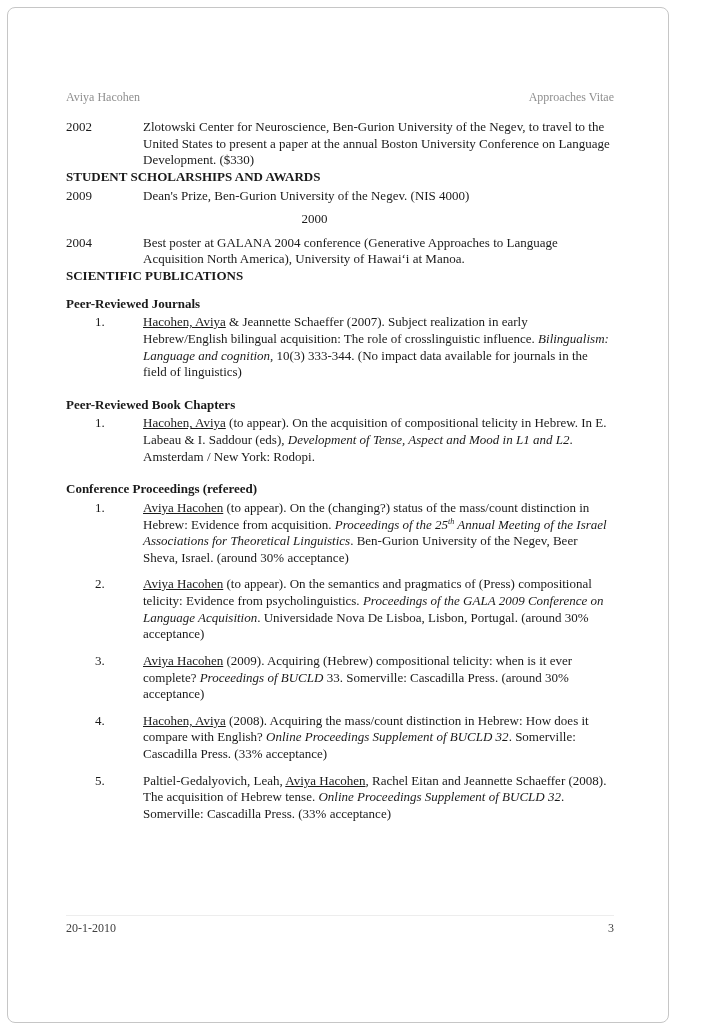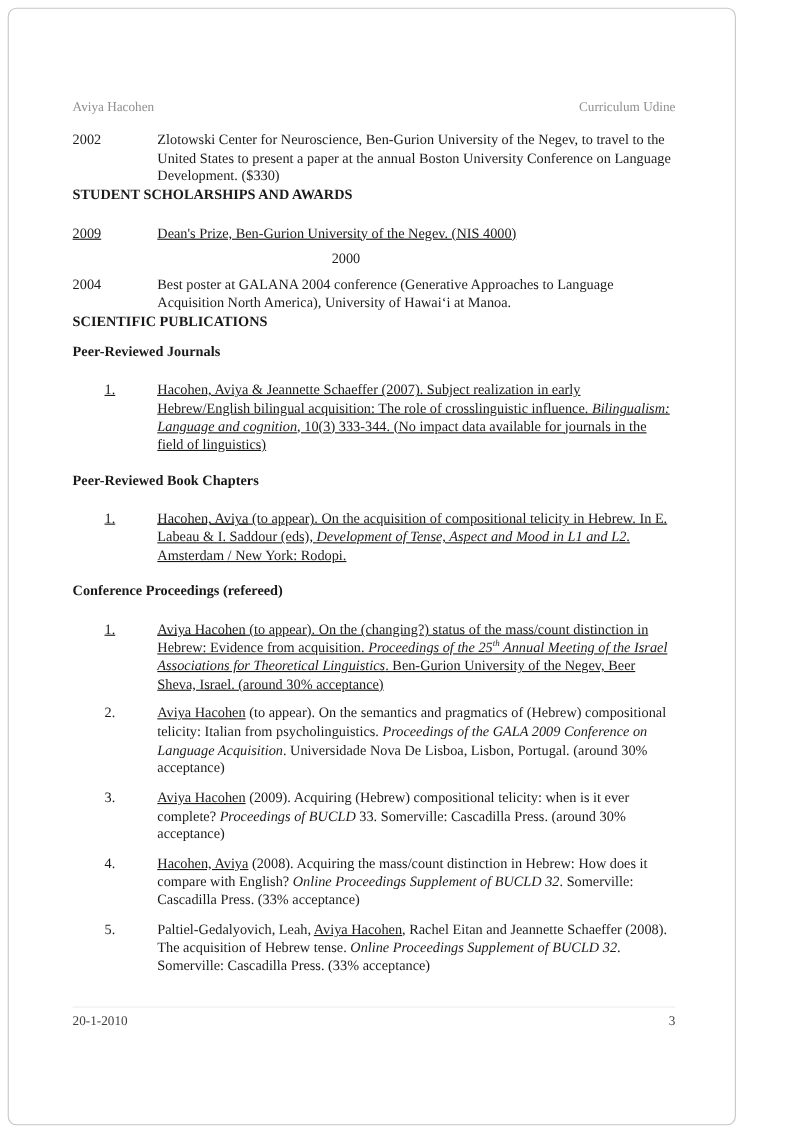--- a/index.html
+++ b/index.html
@@ -49,21 +49,21 @@
     margin-top: 16px;
   }
   .section-heading + .sub-heading { margin-top: 11px; }
   .entry {
     display: flex;
     align-items: flex-start;
     margin-top: 7px;
     justify-content: center;
   }
   .section-heading + .entry,
-  .sub-heading + .entry { margin-top: 18px; text-decoration: underline; }
+  .sub-heading + .entry { margin-top: 2px; }
   .year-entry .entry-label { flex: 0 0 77px; }
   .numbered-entry { padding-left: 29px; }
   .numbered-entry + .numbered-entry { margin-top: 10px; }
   .numbered-entry .entry-label { flex: 0 0 48px; }
   .entry-text { flex: 1; }
   .seg-u { text-decoration: underline; }
   .seg-i { font-style: italic; }
   sup { font-size: 0.62em; line-height: 0; }
   .doc-footer {
     position: absolute;
@@ -79,21 +79,21 @@
   }
 </style>
 </head>
 <body>
 
 <div class="page">
   <div class="frame"></div>
   <div class="content">
     <div class="doc-header">
       <span>Aviya Hacohen</span>
-      <span>Curriculum Udine</span>
+      <span>Approaches Vitae</span>
     </div>
     <main id="doc-body">
         <div class="entry year-entry">
           <span class="entry-label">2002</span>
           <span class="entry-text"><span>Zlotowski Center for Neuroscience, Ben-Gurion University of the Negev, to travel to the United States to present a paper at the annual Boston University Conference on Language Development. ($330)</span></span>
         </div>
         <div class="section-heading">STUDENT SCHOLARSHIPS AND AWARDS</div>
         <div class="entry year-entry">
           <span class="entry-label">2009</span>
           <span class="entry-text"><span>Dean's Prize, Ben-Gurion University of the Negev. (NIS 4000)</span></span>
@@ -116,21 +116,21 @@
           <span class="entry-label">1.</span>
           <span class="entry-text"><span class="seg-u">Hacohen, Aviya</span><span> (to appear). On the acquisition of compositional telicity in Hebrew. In E. Labeau &amp; I. Saddour (eds), </span><span class="seg-i">Development of Tense, Aspect and Mood in L1 and L2</span><span>. Amsterdam / New York: Rodopi.</span></span>
         </div>
         <div class="sub-heading">Conference Proceedings (refereed)</div>
         <div class="entry numbered-entry">
           <span class="entry-label">1.</span>
           <span class="entry-text"><span class="seg-u">Aviya Hacohen</span><span> (to appear). On the (changing?) status of the mass/count distinction in Hebrew: Evidence from acquisition. </span><span class="seg-i">Proceedings of the 25</span><sup class="seg-i">th</sup><span class="seg-i"> Annual Meeting of the Israel Associations for Theoretical Linguistics</span><span>. Ben-Gurion University of the Negev, Beer Sheva, Israel. (around 30% acceptance)</span></span>
         </div>
         <div class="entry numbered-entry">
           <span class="entry-label">2.</span>
-          <span class="entry-text"><span class="seg-u">Aviya Hacohen</span><span> (to appear). On the semantics and pragmatics of (Hebrew) compositional telicity: Italian from psycholinguistics. </span><span class="seg-i">Proceedings of the GALA 2009 Conference on Language Acquisition</span><span>. Universidade Nova De Lisboa, Lisbon, Portugal. (around 30% acceptance)</span></span>
+          <span class="entry-text"><span class="seg-u">Aviya Hacohen</span><span> (to appear). On the semantics and pragmatics of (Press) compositional telicity: Evidence from psycholinguistics. </span><span class="seg-i">Proceedings of the GALA 2009 Conference on Language Acquisition</span><span>. Universidade Nova De Lisboa, Lisbon, Portugal. (around 30% acceptance)</span></span>
         </div>
         <div class="entry numbered-entry">
           <span class="entry-label">3.</span>
           <span class="entry-text"><span class="seg-u">Aviya Hacohen</span><span> (2009). Acquiring (Hebrew) compositional telicity: when is it ever complete? </span><span class="seg-i">Proceedings of BUCLD</span><span> 33. Somerville: Cascadilla Press. (around 30% acceptance)</span></span>
         </div>
         <div class="entry numbered-entry">
           <span class="entry-label">4.</span>
           <span class="entry-text"><span class="seg-u">Hacohen, Aviya</span><span> (2008). Acquiring the mass/count distinction in Hebrew: How does it compare with English? </span><span class="seg-i">Online Proceedings Supplement of BUCLD 32</span><span>. Somerville: Cascadilla Press. (33% acceptance)</span></span>
         </div>
         <div class="entry numbered-entry">

